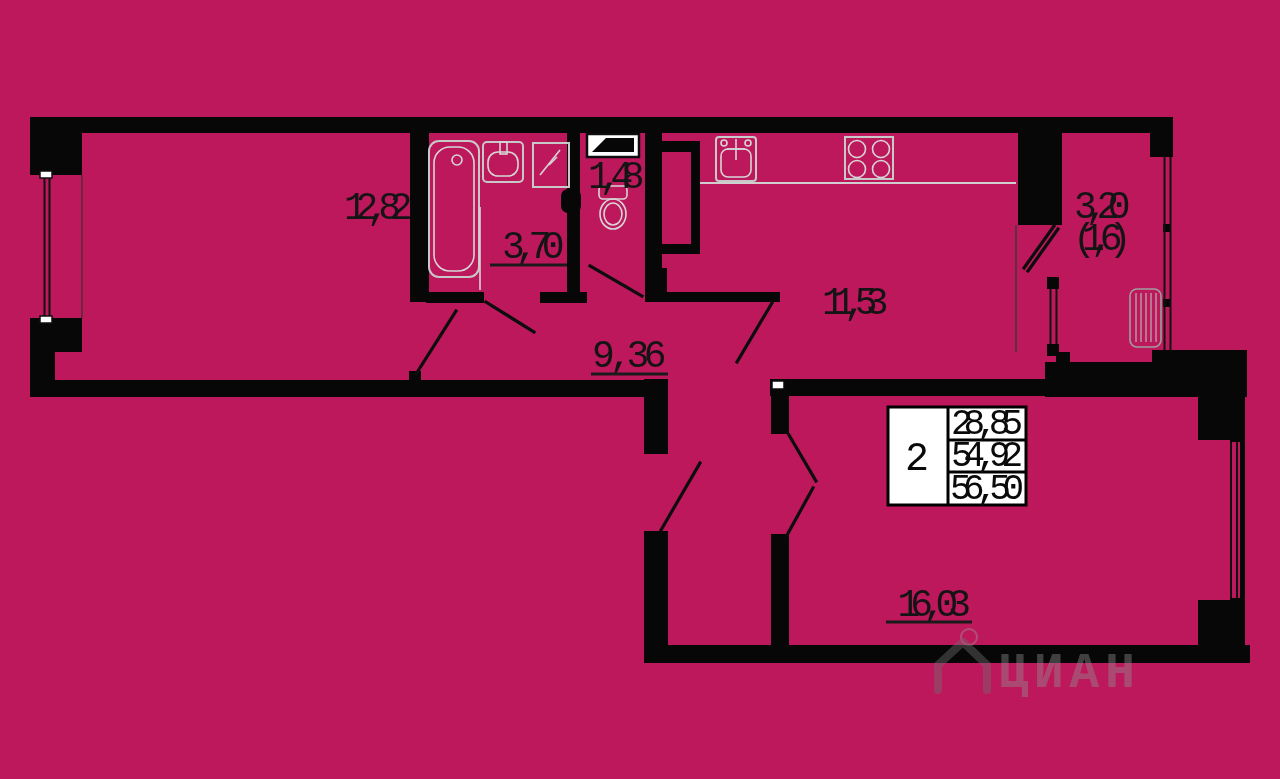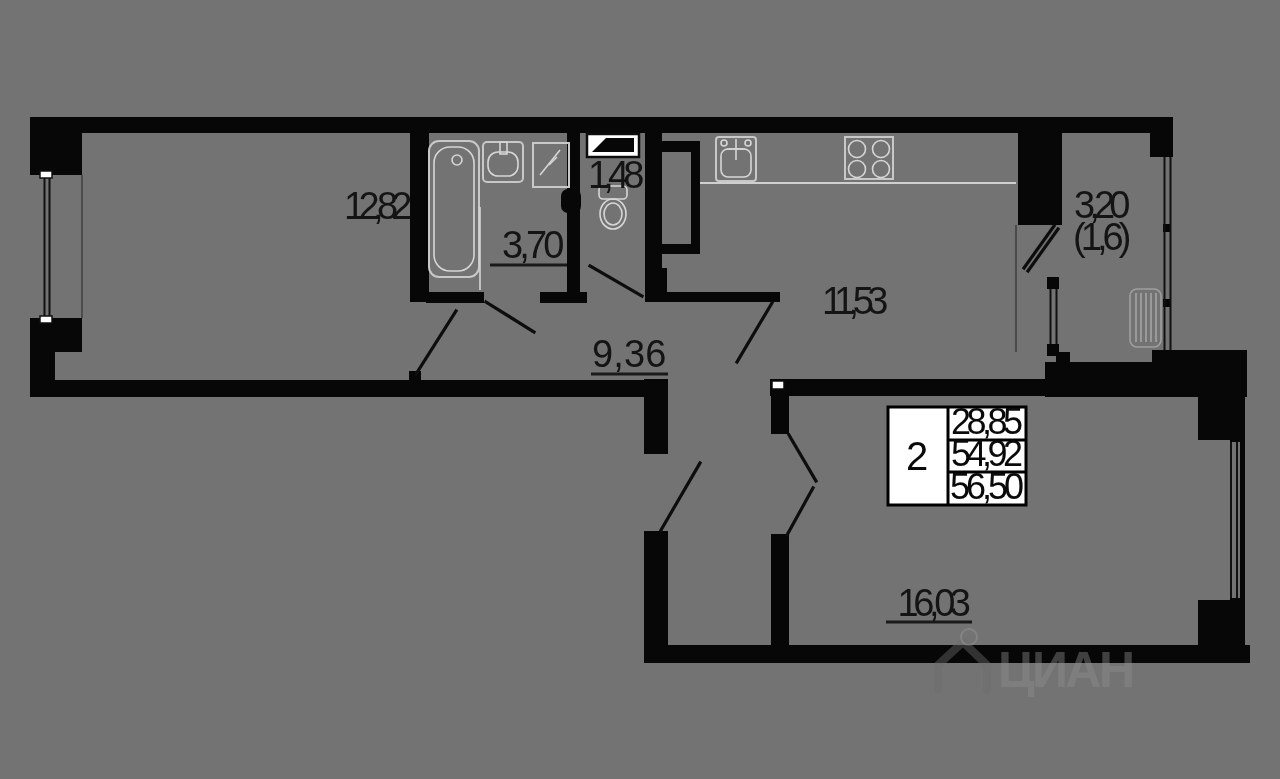--- a/index.html
+++ b/index.html
@@ -1,17 +1,17 @@
 <!DOCTYPE html>
 <html><head>
 <meta charset="utf-8">
 <style>
   html,body{margin:0;padding:0;background:#ffffff;}
-  .stage{position:relative;width:1280px;height:779px;background:#737373;overflow:hidden;
-         font-family:Liberation Sans, sans-serif;}
+  .stage{position:relative;width:1280px;height:779px;background:#be185d;overflow:hidden;
+         font-family:Liberation Mono, monospace;}
   svg{display:block;}
   .wall{fill:#070707;}
   .thinline{stroke:#111111;stroke-width:2;}
   .door{stroke:#0d0d0d;stroke-width:3.2;stroke-linecap:square;fill:none;}
   .fix{stroke:#c8c8c8;stroke-width:2;fill:none;}
   .fixlight{stroke:#d6d6d6;stroke-width:1.6;fill:none;}
   .lbl{fill:#141414;font-size:38px;letter-spacing:-0.5px;}
   .tbl-lbl{fill:#0a0a0a;}
   .ul{stroke:#1a1a1a;stroke-width:3;}
   .wm{opacity:0.42;}

